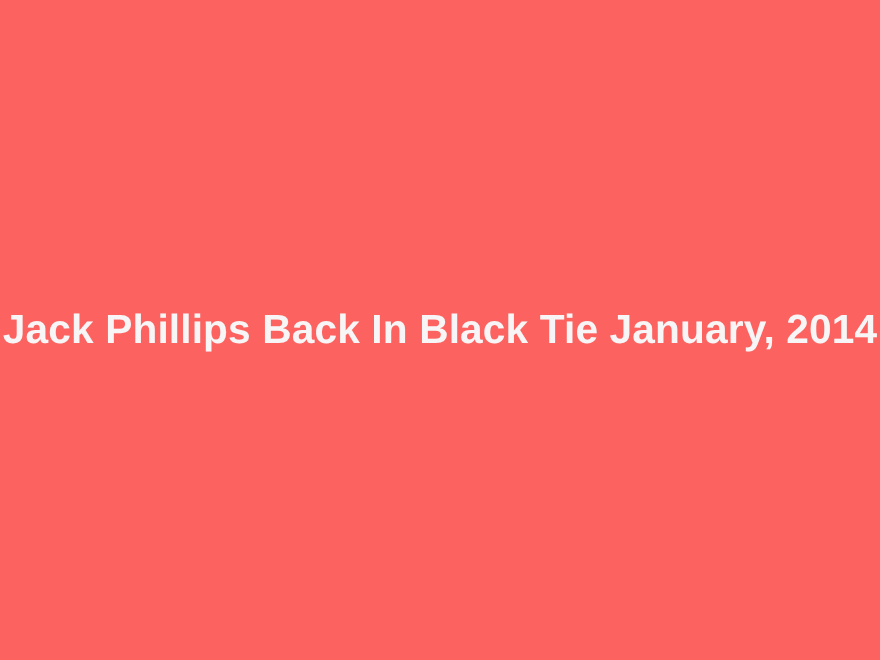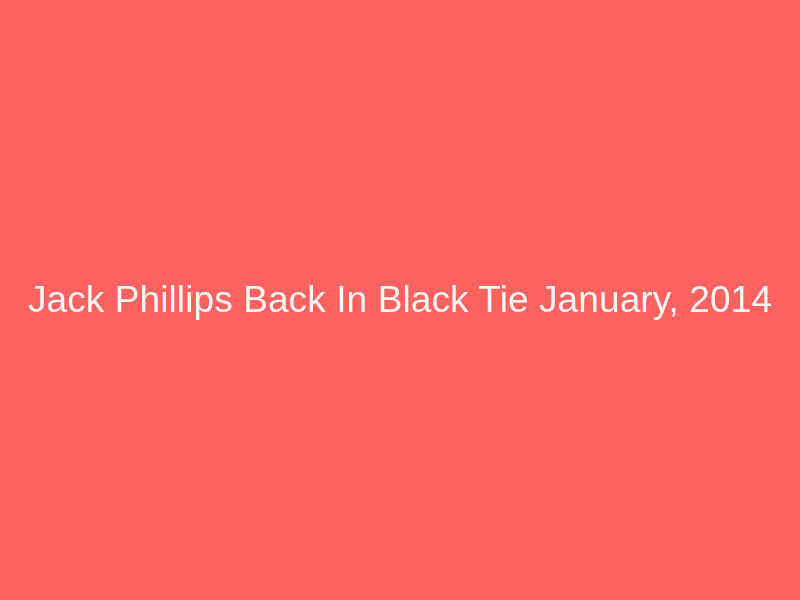--- a/index.html
+++ b/index.html
@@ -23,21 +23,21 @@
     display: flex;
     align-items: center;
     justify-content: center;
     box-sizing: border-box;
     -webkit-font-smoothing: antialiased;
   }
 
   #placeholder-caption {
     font-family: "Liberation Sans", sans-serif;
     font-size: 37px;
-    font-weight: 400;
+    font-weight: 700;
     line-height: 1;
     color: #f7f5f5;
     text-align: center;
     white-space: nowrap;
     letter-spacing: 0.1px;
     user-select: none;
     transform: translateY(-1px);
   }
 </style>
 </head>

